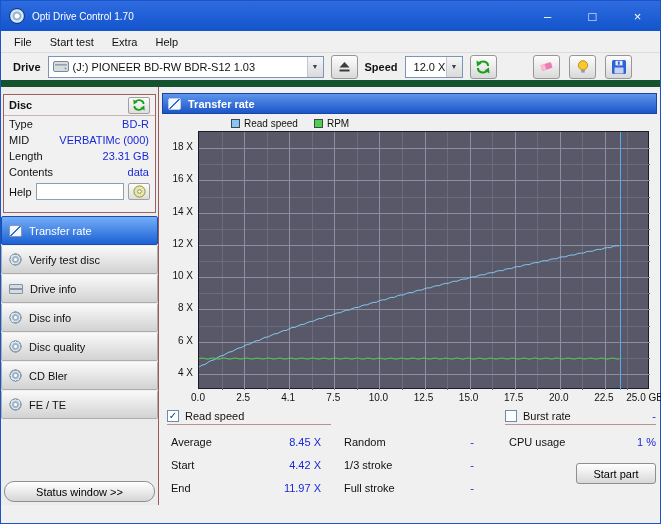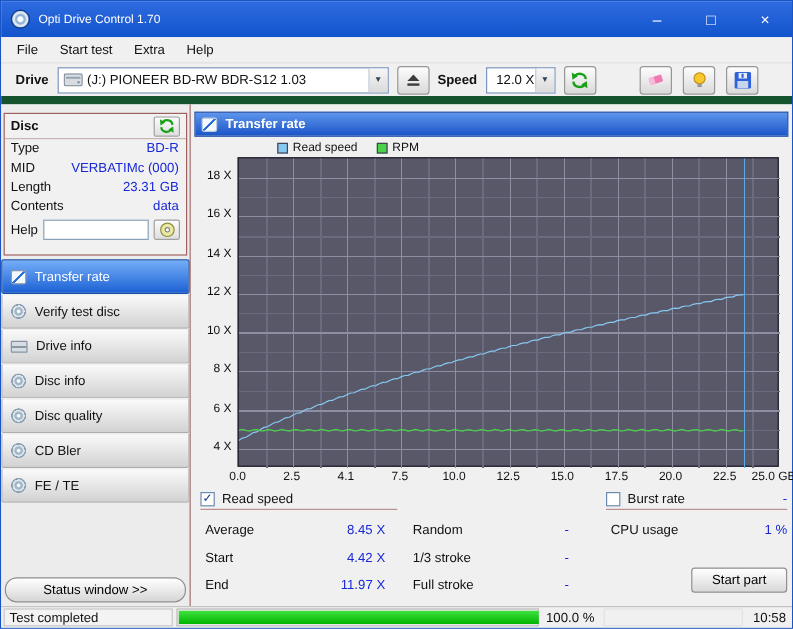--- a/index.html
+++ b/index.html
@@ -110,21 +110,21 @@
 
   
   .s-label { position:absolute; }
   .s-value { position:absolute; text-align:right; color:#1828d8; }
   .r0 { top:349px; } .r1 { top:372px; } .r2 { top:395px; }
   .c1l { left:12px; }  .c1v { left:96px;  width:66px; }
   .c2l { left:185px; } .c2v { left:255px; width:60px; }
   .c3l { left:350px; } .c3v { left:420px; width:77px; }
   .action-btn { position:absolute; left:417px; width:80px; height:21px;
     border:1px solid #8f8f8f; border-radius:3px; background:linear-gradient(#ffffff,#d8d8d8); font:inherit; }
-  .b0 { top:360px; } .b1 { top:386px; }
+  .b0 { top:360px; } .b1 { top:376px; }
 
   
   .statusbar { position:absolute; left:0; bottom:0; right:0; height:18px; background:#f0f0f0;
     border-top:1px solid #c4c4c4; display:flex; align-items:stretch; gap:3px; padding:1px 2px; }
   .sb-text { width:141px; border:1px solid #c6c6c6; background:#f3f3f3; display:flex; align-items:center;
     padding-left:4px; }
   .sb-bar { width:302px; border:1px solid #bdbdbd; background:#e9e9e9; position:relative; }
   .sb-fill { position:absolute; left:1px; top:1px; bottom:1px; width:0;
     background:linear-gradient(#3fe23f,#00b400); }
   .sb-pct { width:48px; display:flex; align-items:center; padding-left:3px; }
@@ -394,23 +394,14 @@
       <span class="s-label r2 c2l">Full stroke</span>
       <span class="s-value r2 c2v">-</span>
 
       <span class="s-label r0 c3l">CPU usage</span>
       <span class="s-value r0 c3v">1 %</span>
 
       <button class="action-btn b1">Start part</button>
     </div>
   </div>
 
-  <div class="statusbar">
-    <div class="sb-text">Test completed</div>
-    <div class="sb-bar">
-      <div class="sb-fill" id="sb-fill" style="width: 100%;"></div>
-    </div>
-    <div class="sb-pct">100.0 %</div>
-    <div class="sb-spacer"></div>
-    <div class="sb-time">10:58</div>
-  </div>
 
 </div>
 
 </body></html>

